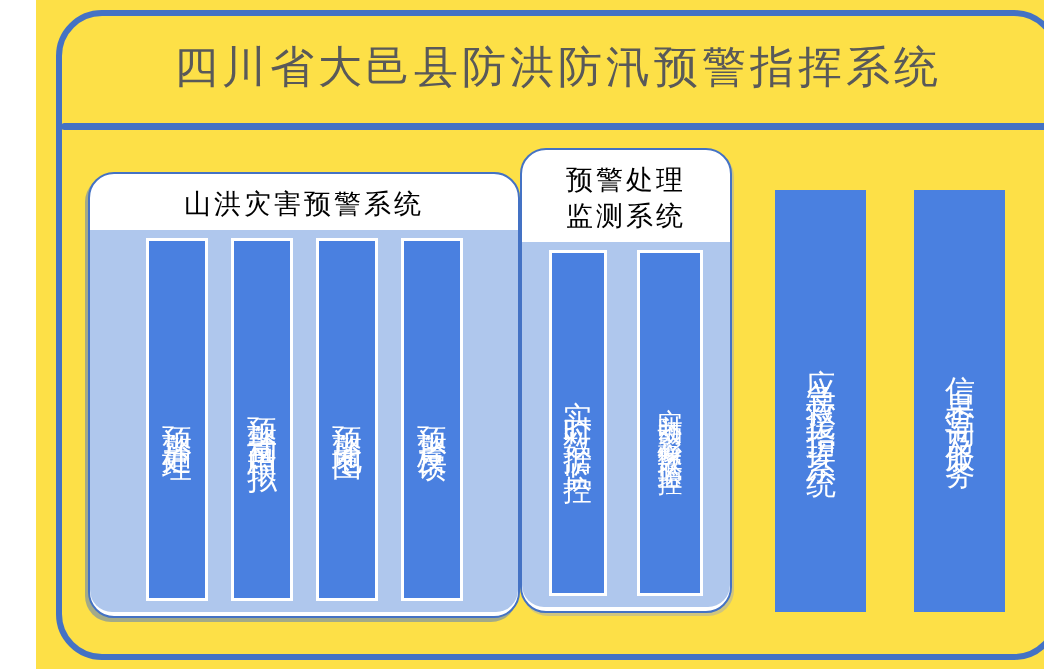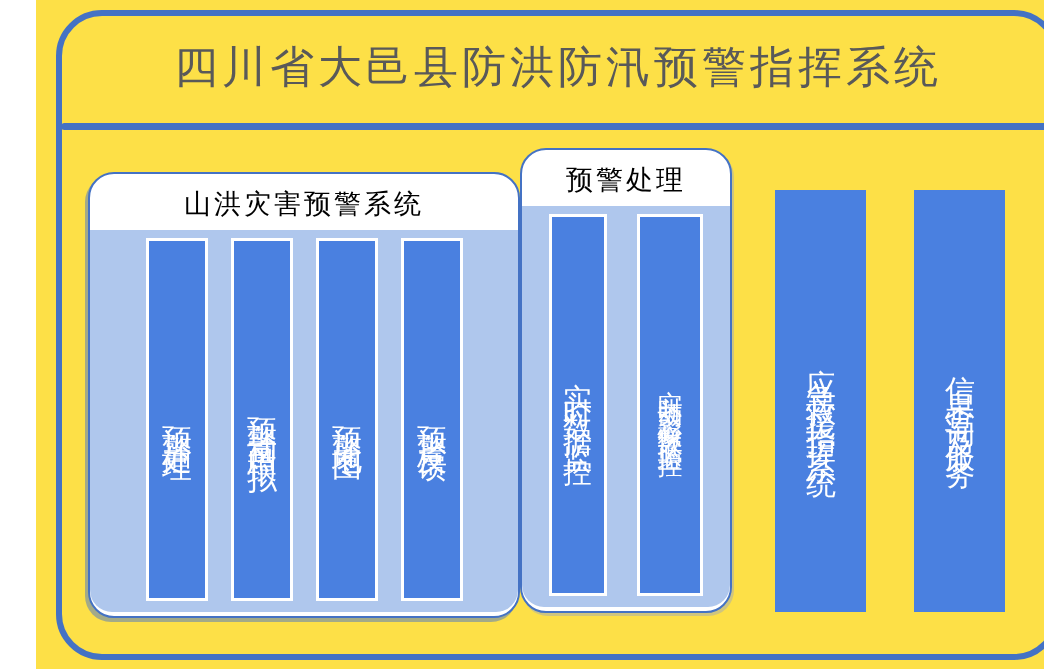--- a/index.html
+++ b/index.html
@@ -154,20 +154,21 @@
       </div>
       <div class="bar">
         <span class="vtext">预警反馈</span>
       </div>
     </div>
   </section>
 
   <section class="group group-mid">
     <div class="group-title">
       <span class="line">预警处理</span>
+      <span class="line">监测系统</span>
     </div>
     <div class="group-body">
       <div class="bar mid-1">
         <span class="vtext">实时数据监控</span>
       </div>
       <div class="bar mid-2">
         <span class="vtext">实时动态影像数据监控</span>
       </div>
     </div>
   </section>

